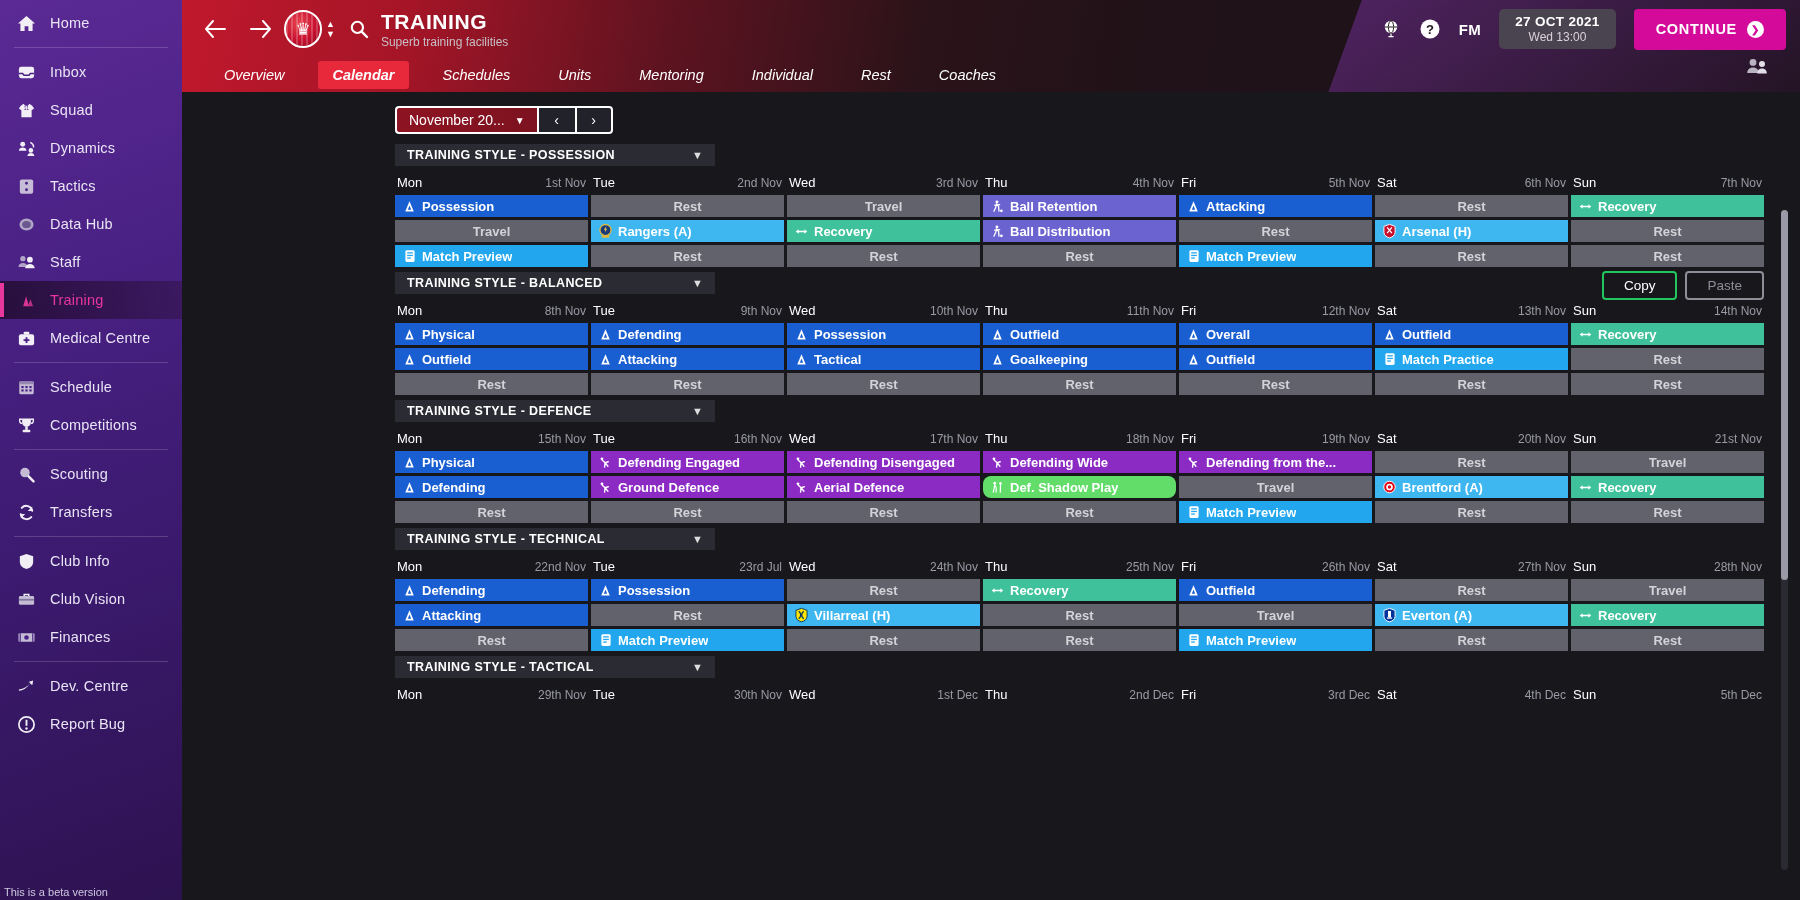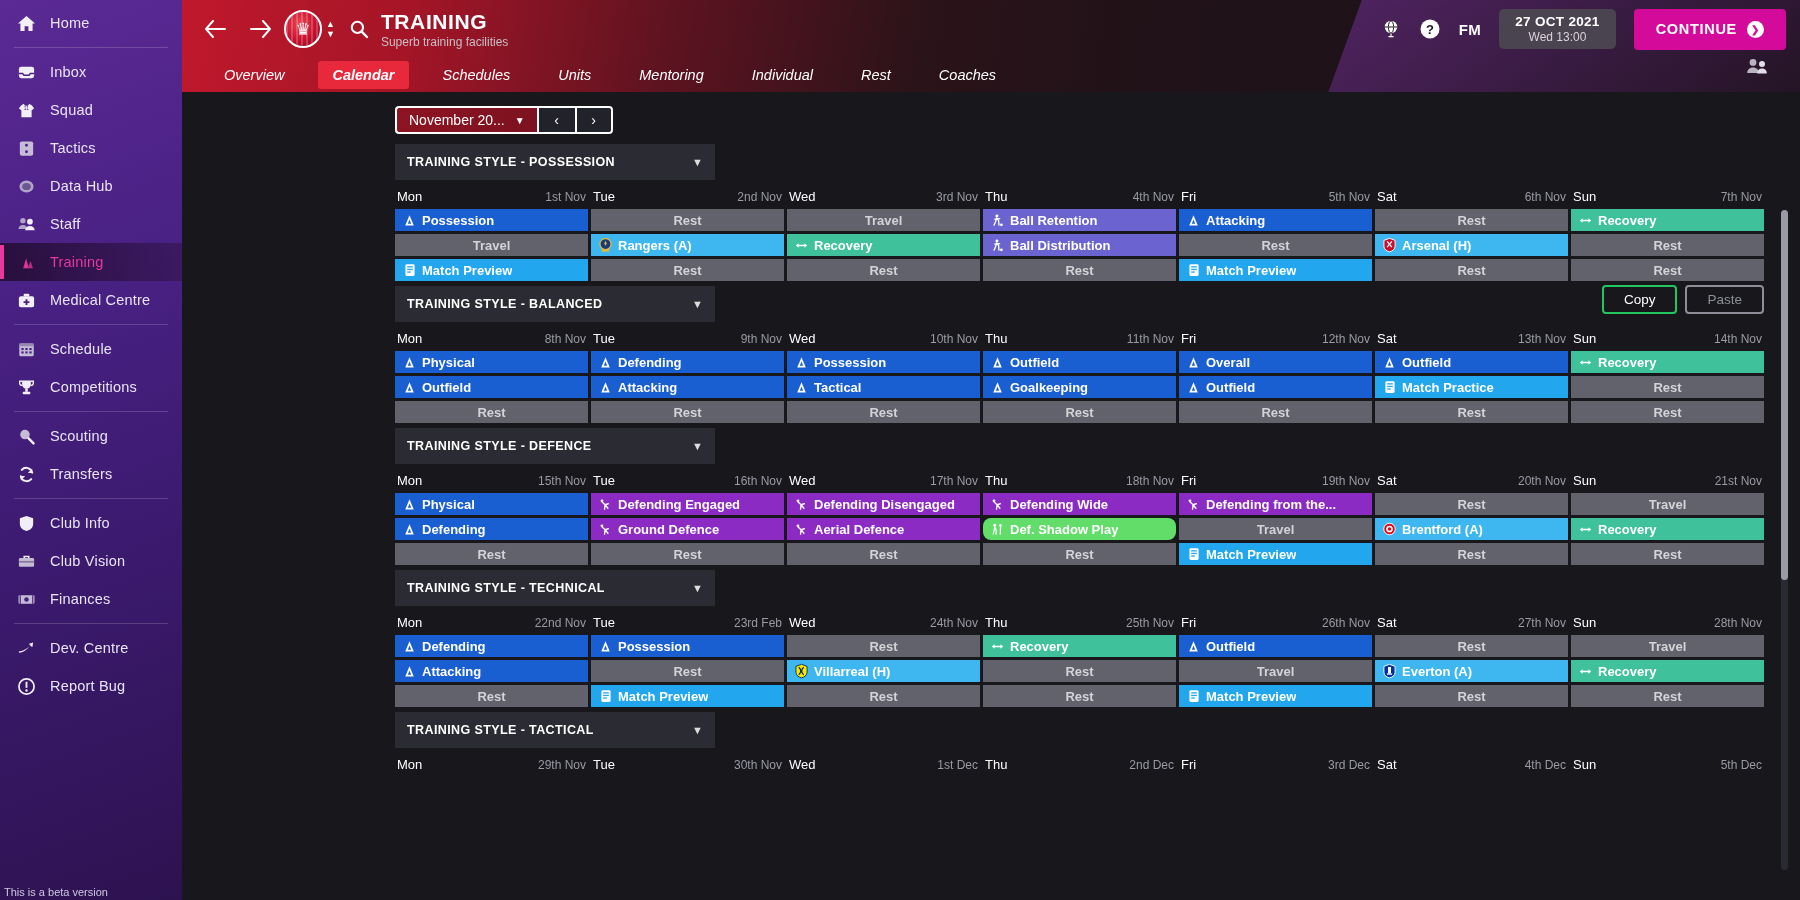--- a/index.html
+++ b/index.html
@@ -114,21 +114,21 @@
     width: 38px; height: 28px; border: 2px solid #fff; background: #22222a; color: #fff;
     display: flex; align-items: center; justify-content: center; font-size: 14px; border-right: none;
   }
   .stepbtn:last-child { border-right: 2px solid #fff; border-radius: 0 4px 4px 0; }
 
   .scrollzone { position: relative; padding-left: 213px; padding-right: 36px; }
 
   .week { margin-bottom: 5px; position: relative; }
   .week-head {
     display: flex; align-items: center;
-    width: 320px; height: 36px; background: #2b2b33; padding: 0 12px;
+    width: 320px; height: 22px; background: #2b2b33; padding: 0 12px;
   }
   .week-head .lbl { font-size: 12.5px; font-weight: bold; color: #fff; letter-spacing: .4px; }
   .week-head .chev { margin-left: auto; font-size: 11px; color: #ddd; }
 
   .copypaste { position: absolute; right: 0; top: -1px; display: flex; gap: 8px; }
   .cpbtn {
     border: 2px solid #22c55e; background: transparent; color: #fff; border-radius: 4px;
     font-size: 13.5px; padding: 5px 20px; cursor: pointer;
   }
   .cpbtn.muted { color: #8e8e98; border-color: #8e8e98; }
@@ -194,20 +194,32 @@
           <span>Inbox</span>
         </div>
         <div class="sb-item">
           <span class="ico">
             <svg width="19" height="19" viewBox="0 0 20 20">
               <path d="M7 3 L4 5 L2 8 l2.6 1.8V17h10.8V9.8L18 8 l-2-3 -3-2 -1.5 2h-3z" fill="#fff"></path>
               <text x="10" y="9.6" text-anchor="middle" font-size="5" fill="#4a2185" font-family="Liberation Sans, sans-serif">11</text>
             </svg>
           </span>
           <span>Squad</span>
+        </div>
+        <div class="sb-item">
+          <span class="ico">
+            <svg width="19" height="19" viewBox="0 0 20 20">
+              <circle cx="6" cy="5.6" r="2.6" fill="#fff"></circle>
+              <path d="M2 12.4c0-2.3 1.8-3.5 4-3.5s4 1.2 4 3.5z" fill="#fff"></path>
+              <circle cx="14.6" cy="12" r="2.4" fill="#fff"></circle>
+              <path d="M11 18c0-2.1 1.6-3.2 3.6-3.2S18.2 15.9 18.2 18z" fill="#fff"></path>
+              <path d="M14 3.5a6 6 0 0 1 3.6 5.3" stroke="#fff" stroke-width="1.5" fill="none"></path>
+            </svg>
+          </span>
+          <span>Dynamics</span>
         </div>
         <div class="sb-item">
           <span class="ico">
             <svg width="19" height="19" viewBox="0 0 20 20">
               <rect x="3" y="2.5" width="14" height="15" rx="2" fill="#cfc8dd"></rect>
               <circle cx="10" cy="6.6" r="1.5" fill="#4a2185"></circle>
               <circle cx="10" cy="13.4" r="1.5" fill="#4a2185"></circle>
             </svg>
           </span>
           <span>Tactics</span>
@@ -1031,21 +1043,21 @@
                 <span class="lbl">TRAINING STYLE - TECHNICAL</span>
                 <span class="chev">▼</span>
               </div>
               <div class="daynames">
                 <div class="dn">
                   <span class="dow">Mon</span>
                   <span class="dat">22nd Nov</span>
                 </div>
                 <div class="dn">
                   <span class="dow">Tue</span>
-                  <span class="dat">23rd Feb</span>
+                  <span class="dat">23rd Jul</span>
                 </div>
                 <div class="dn">
                   <span class="dow">Wed</span>
                   <span class="dat">24th Nov</span>
                 </div>
                 <div class="dn">
                   <span class="dow">Thu</span>
                   <span class="dat">25th Nov</span>
                 </div>
                 <div class="dn">

